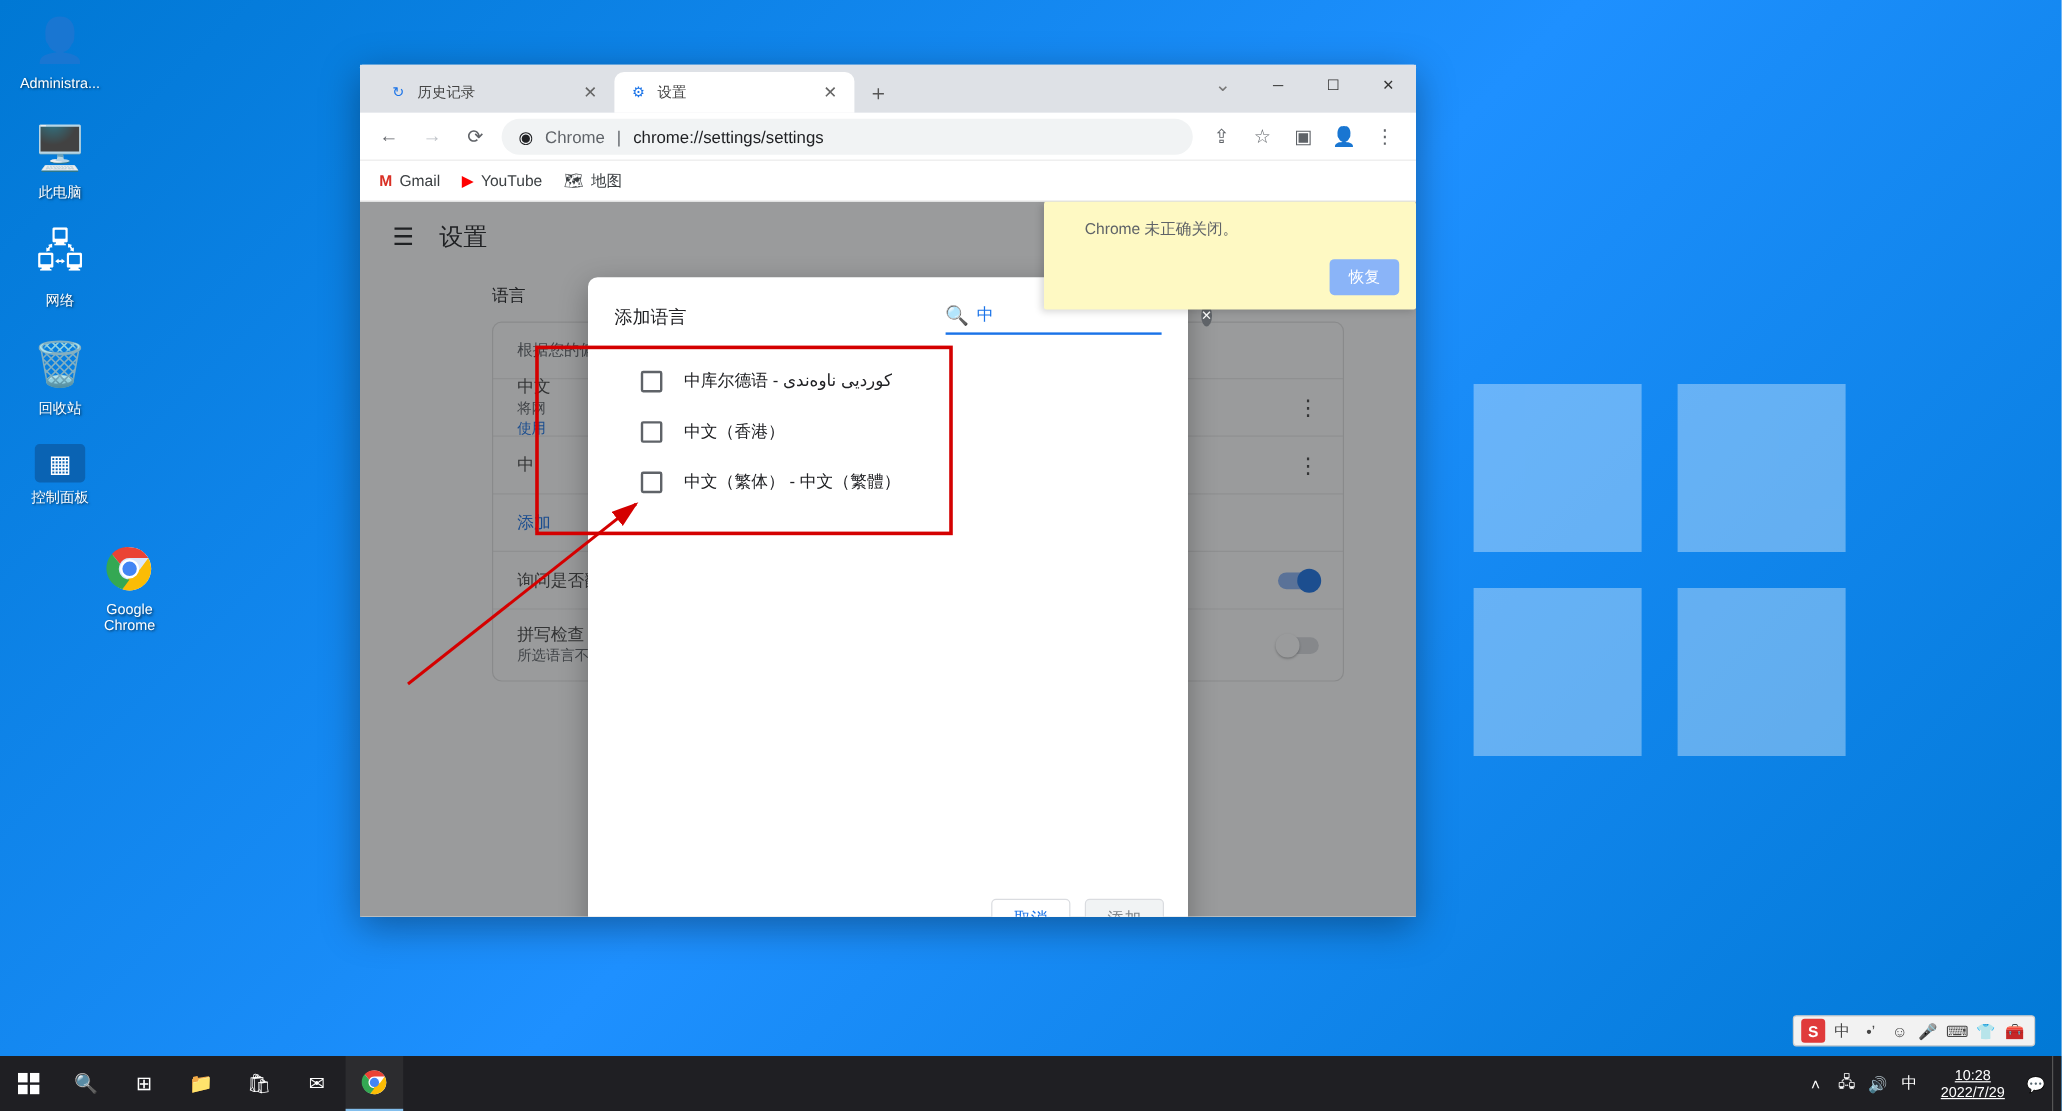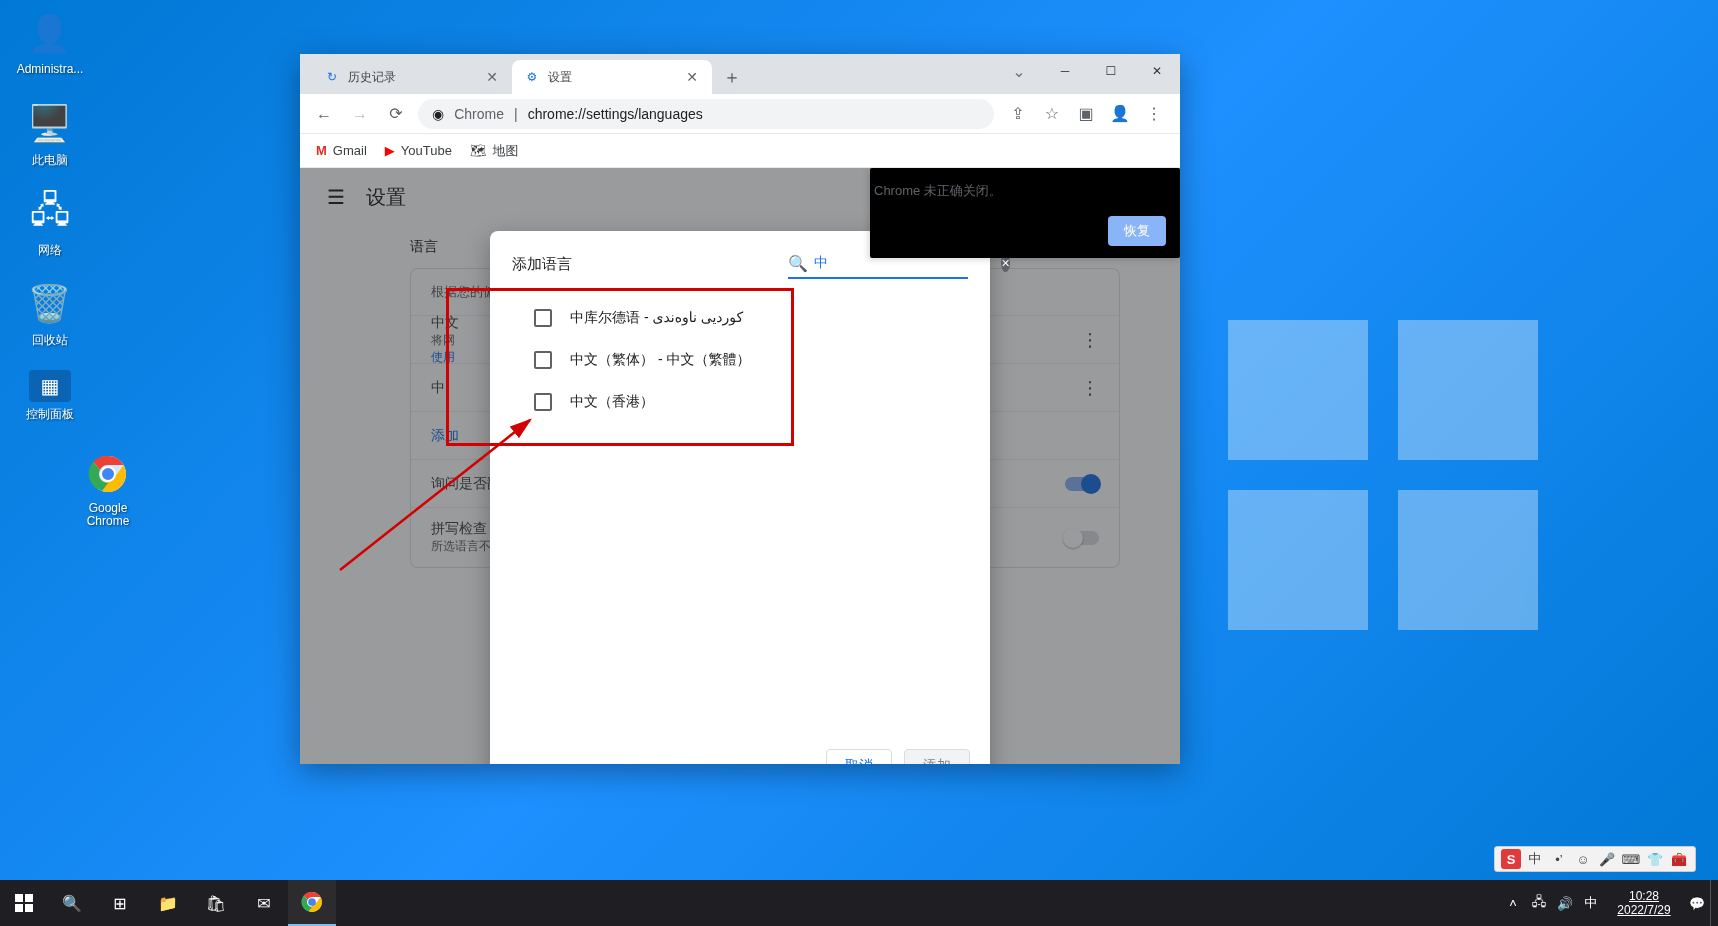--- a/index.html
+++ b/index.html
@@ -72,21 +72,21 @@
 .chk { width:18px; height:18px; border:2px solid #5f6368; border-radius:2px; }
 .dlg-foot { height:60px; display:flex; align-items:flex-end; justify-content:flex-end; gap:12px; padding:0 20px; border-top:0; }
 .btn-cancel { height:34px; padding:0 18px; border:1px solid #dadce0; background:#fff; color:#1a73e8; border-radius:4px; font-size:14px; display:flex; align-items:center;}
 .btn-add { height:34px; padding:0 18px; border:1px solid #dadce0; background:#f1f3f4; color:#80868b; border-radius:4px; font-size:14px; display:flex; align-items:center;}
 
 
 .red-box { position:absolute; border:3px solid #d40000; pointer-events:none; z-index:50;}
 .red-arrow { position:absolute; z-index:49; }
 
 
-.crash-bubble { position:absolute; right:0; top:0; width:310px; height:90px; background:#000000; box-shadow:-2px 2px 6px rgba(0,0,0,.15); padding:14px 4px; z-index:20; border-radius:2px;}
+.crash-bubble { position:absolute; right:0; top:0; width:310px; height:90px; background:#fef9c3; box-shadow:-2px 2px 6px rgba(0,0,0,.15); padding:14px 34px; z-index:20; border-radius:2px;}
 .crash-bubble .t { font-size:13px; color:#5f6368; }
 .crash-bubble .b { position:absolute; right:14px; bottom:12px; height:30px; padding:0 16px; background:#8ab4f8; color:#fff; border-radius:4px; font-size:13px; display:flex; align-items:center;}
 
 
 .taskbar { position:absolute; left:0; right:0; bottom:0; height:46px; background:#1f1f23; display:flex; align-items:center; color:#fff; }
 .taskbar .titem { width:48px; height:46px; display:flex; align-items:center; justify-content:center; color:#fff; font-size:16px; }
 .taskbar .active-app { border-bottom:2px solid #83beec; background:rgba(255,255,255,.06); }
 .tray { margin-left:auto; display:flex; align-items:center; height:100%; }
 .tray .tico { width:26px; height:46px; display:flex; align-items:center; justify-content:center; font-size:13px; }
 .clock { width:80px; text-align:center; font-size:12px; line-height:14px; padding:6px 4px;text-decoration:underline; }
@@ -165,21 +165,21 @@
   </div>
 
   <div class="addressbar">
     <div class="navbtn">←</div>
     <div class="navbtn" style="color:#bdc1c6">→</div>
     <div class="navbtn">⟳</div>
     <div class="omni">
       <span>◉</span>
       <span class="chrome-chip">Chrome</span>
       <span class="sep">|</span>
-      <span>chrome://settings/languages</span>
+      <span>chrome://settings/settings</span>
     </div>
     <div class="rightbtns">
       <div class="ib">⇪</div>
       <div class="ib">☆</div>
       <div class="ib">▣</div>
       <div class="ib">👤</div>
       <div class="ib">⋮</div>
     </div>
   </div>
 
@@ -248,25 +248,25 @@
           <span class="dlg-clear">✕</span>
         </div>
       </div>
       <div class="dlg-body">
         <div class="lang-item">
           <div class="chk"></div>
           <span>中库尔德语 - کوردیی ناوەندی</span>
         </div>
         <div class="lang-item">
           <div class="chk"></div>
-          <span>中文（繁体） - 中文（繁體）</span>
+          <span>中文（香港）</span>
         </div>
         <div class="lang-item">
           <div class="chk"></div>
-          <span>中文（香港）</span>
+          <span>中文（繁体） - 中文（繁體）</span>
         </div>
       </div>
       <div class="dlg-foot">
         <div class="btn-cancel">
             <span>取消</span>
           </div>
         <div class="btn-add">
             <span>添加</span>
           </div>
       </div>

